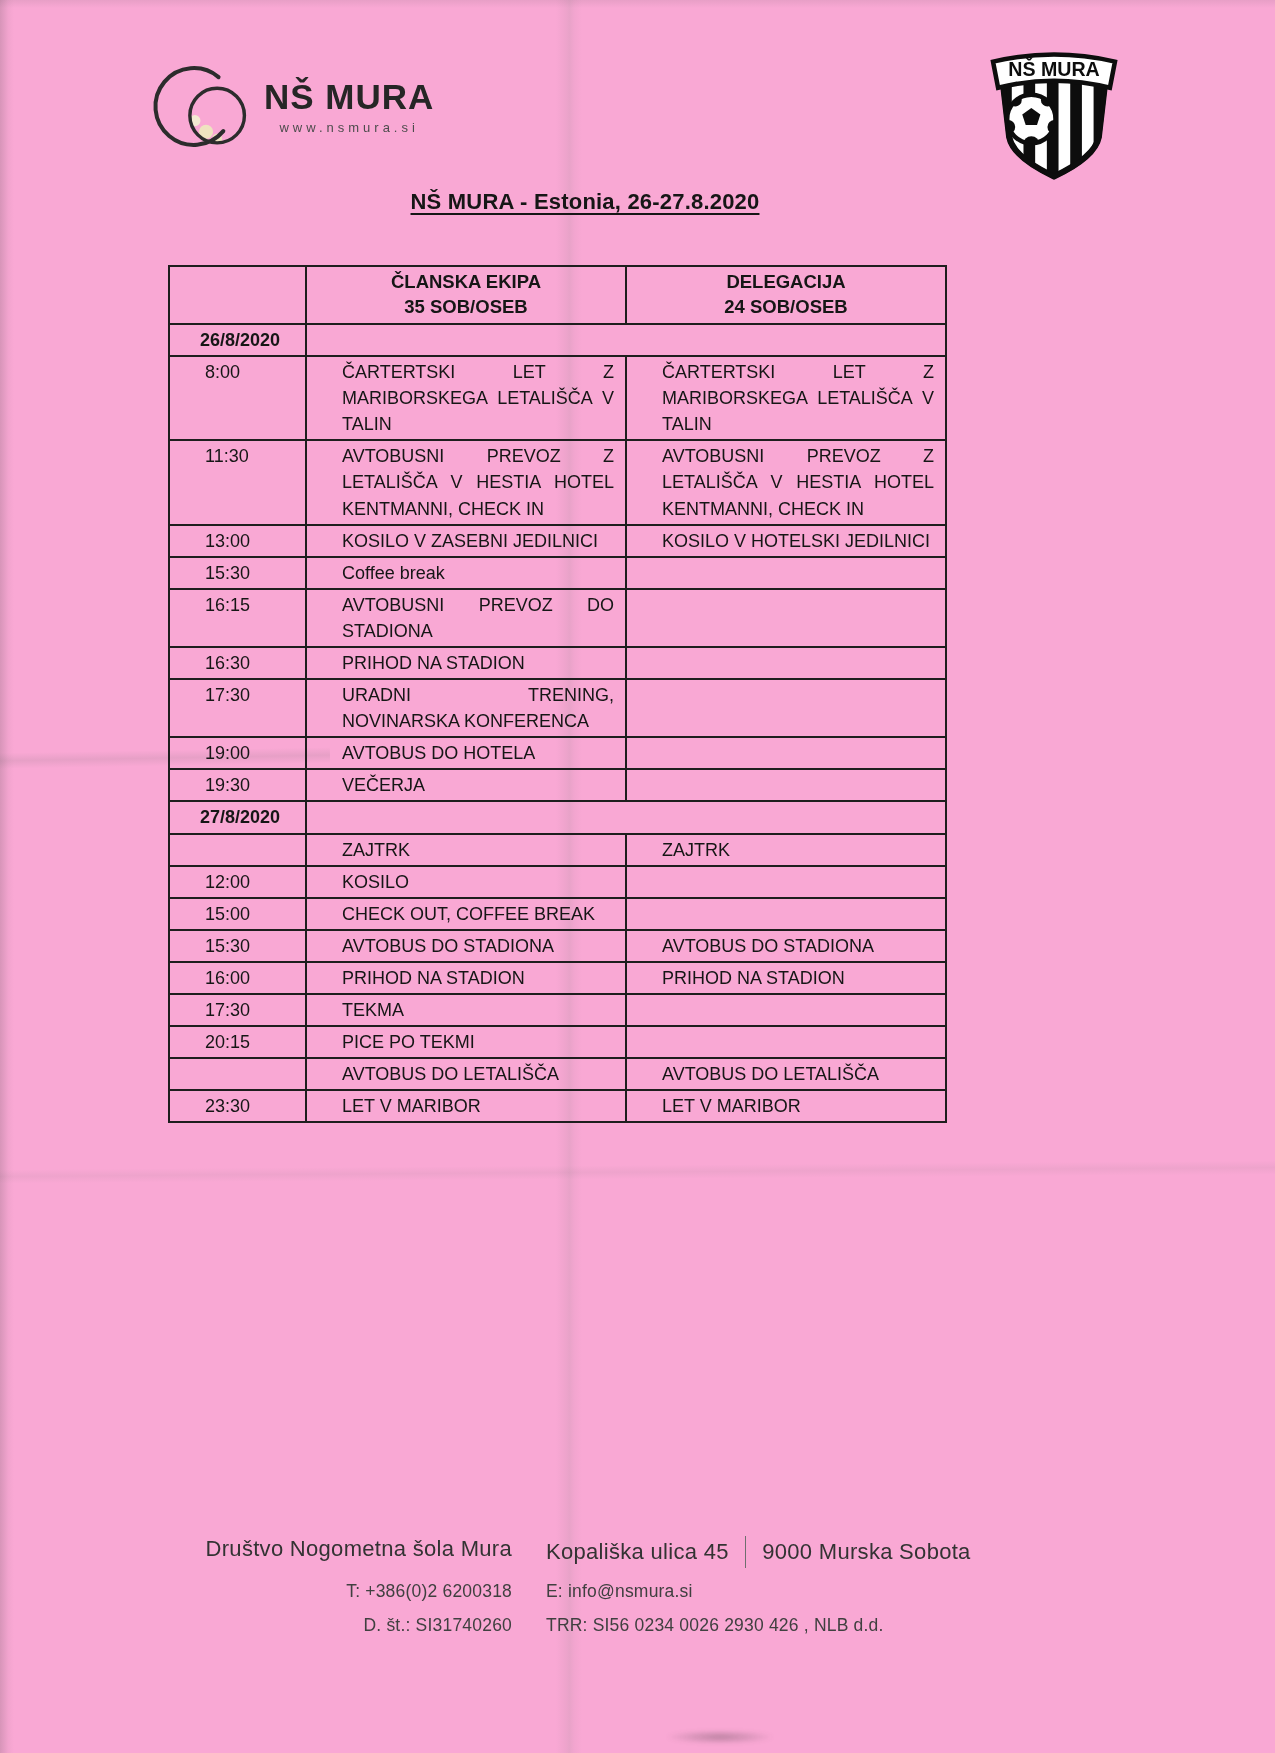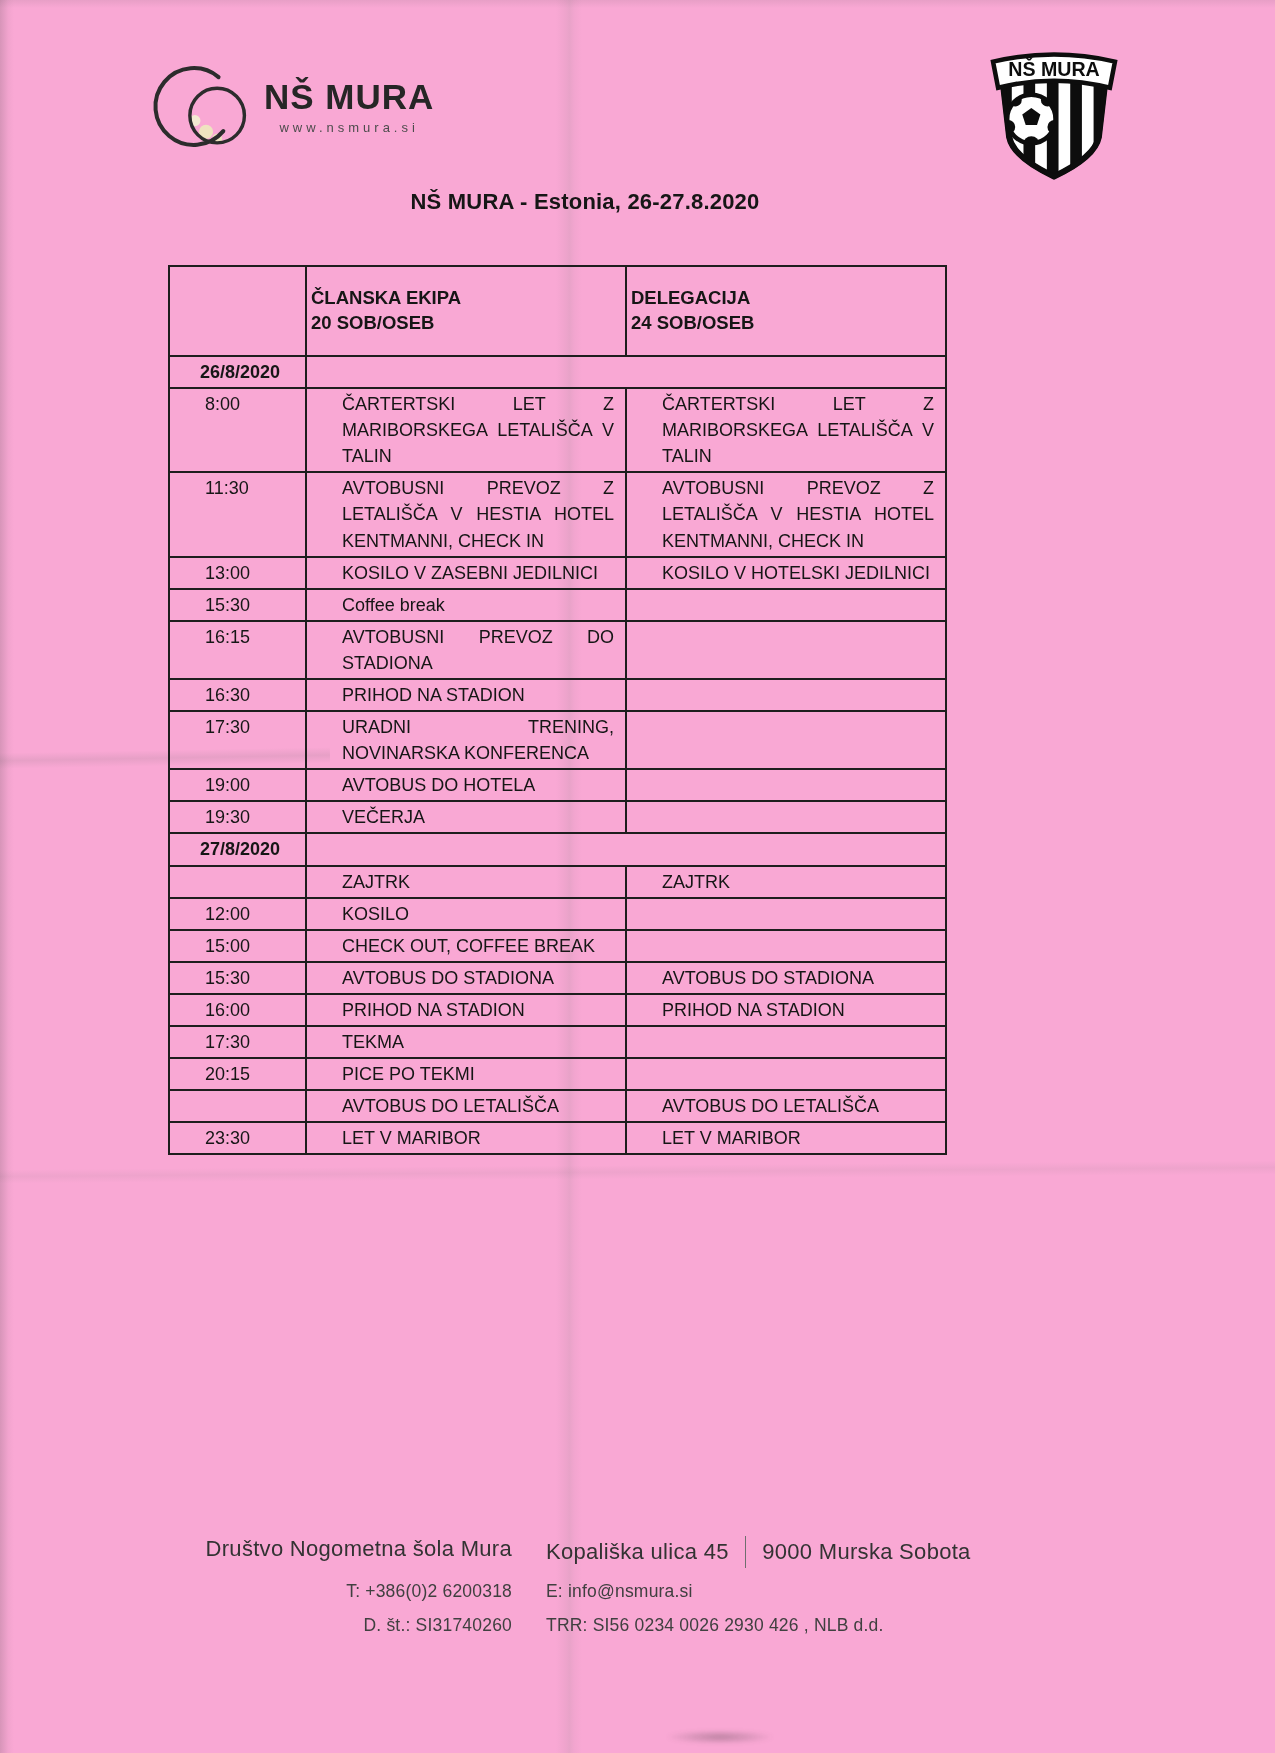--- a/index.html
+++ b/index.html
@@ -63,20 +63,21 @@
     margin-top: 3px; font-size: 13px; letter-spacing: 4px; color: #4c4c4c;
   }
 
   .crest { position: absolute; left: 986px; top: 44px; }
 
   
   .title {
     position: absolute; top: 189px; left: 190px; width: 790px;
     text-align: center;
     font-size: 22px; font-weight: bold;
+    text-decoration: underline;
     text-underline-offset: 4px;
     color: #161616;
     letter-spacing: 0.2px;
   }
 
   
   table.schedule {
     position: absolute; top: 265px; left: 168px;
     width: 777px;
     border-collapse: collapse;
@@ -87,22 +88,22 @@
   table.schedule col.c-time { width: 137px; }
   table.schedule col.c-team { width: 320px; }
   table.schedule col.c-del  { width: 320px; }
 
   table.schedule th, table.schedule td {
     border: 2px solid #1e1e1e;
     vertical-align: top;
     line-height: 1.45;
   }
   table.schedule thead th {
-    font-size: 18.5px; font-weight: bold; text-align: left;
-    padding: 19px 4px;
+    font-size: 18.5px; font-weight: bold; text-align: center;
+    padding: 3px 4px;
     line-height: 1.35;
   }
   td.time-cell {
     padding: 2px 4px 2px 9px;
     white-space: nowrap;
   }
   td.text-cell {
     padding: 2px 11px 2px 10px;
     text-align: justify;
   }
@@ -202,21 +203,21 @@
     <colgroup>
       <col class="c-time">
         <col class="c-team">
         <col class="c-del">
     </colgroup>
     <thead>
       <tr>
         <th></th>
         <th>
           <div>ČLANSKA EKIPA</div>
-          <div>20 SOB/OSEB</div>
+          <div>35 SOB/OSEB</div>
         </th>
         <th>
           <div>DELEGACIJA</div>
           <div>24 SOB/OSEB</div>
         </th>
       </tr>
     </thead>
     <tbody>
         <tr class="date-row">
           <td class="time-cell">26/8/2020</td>

